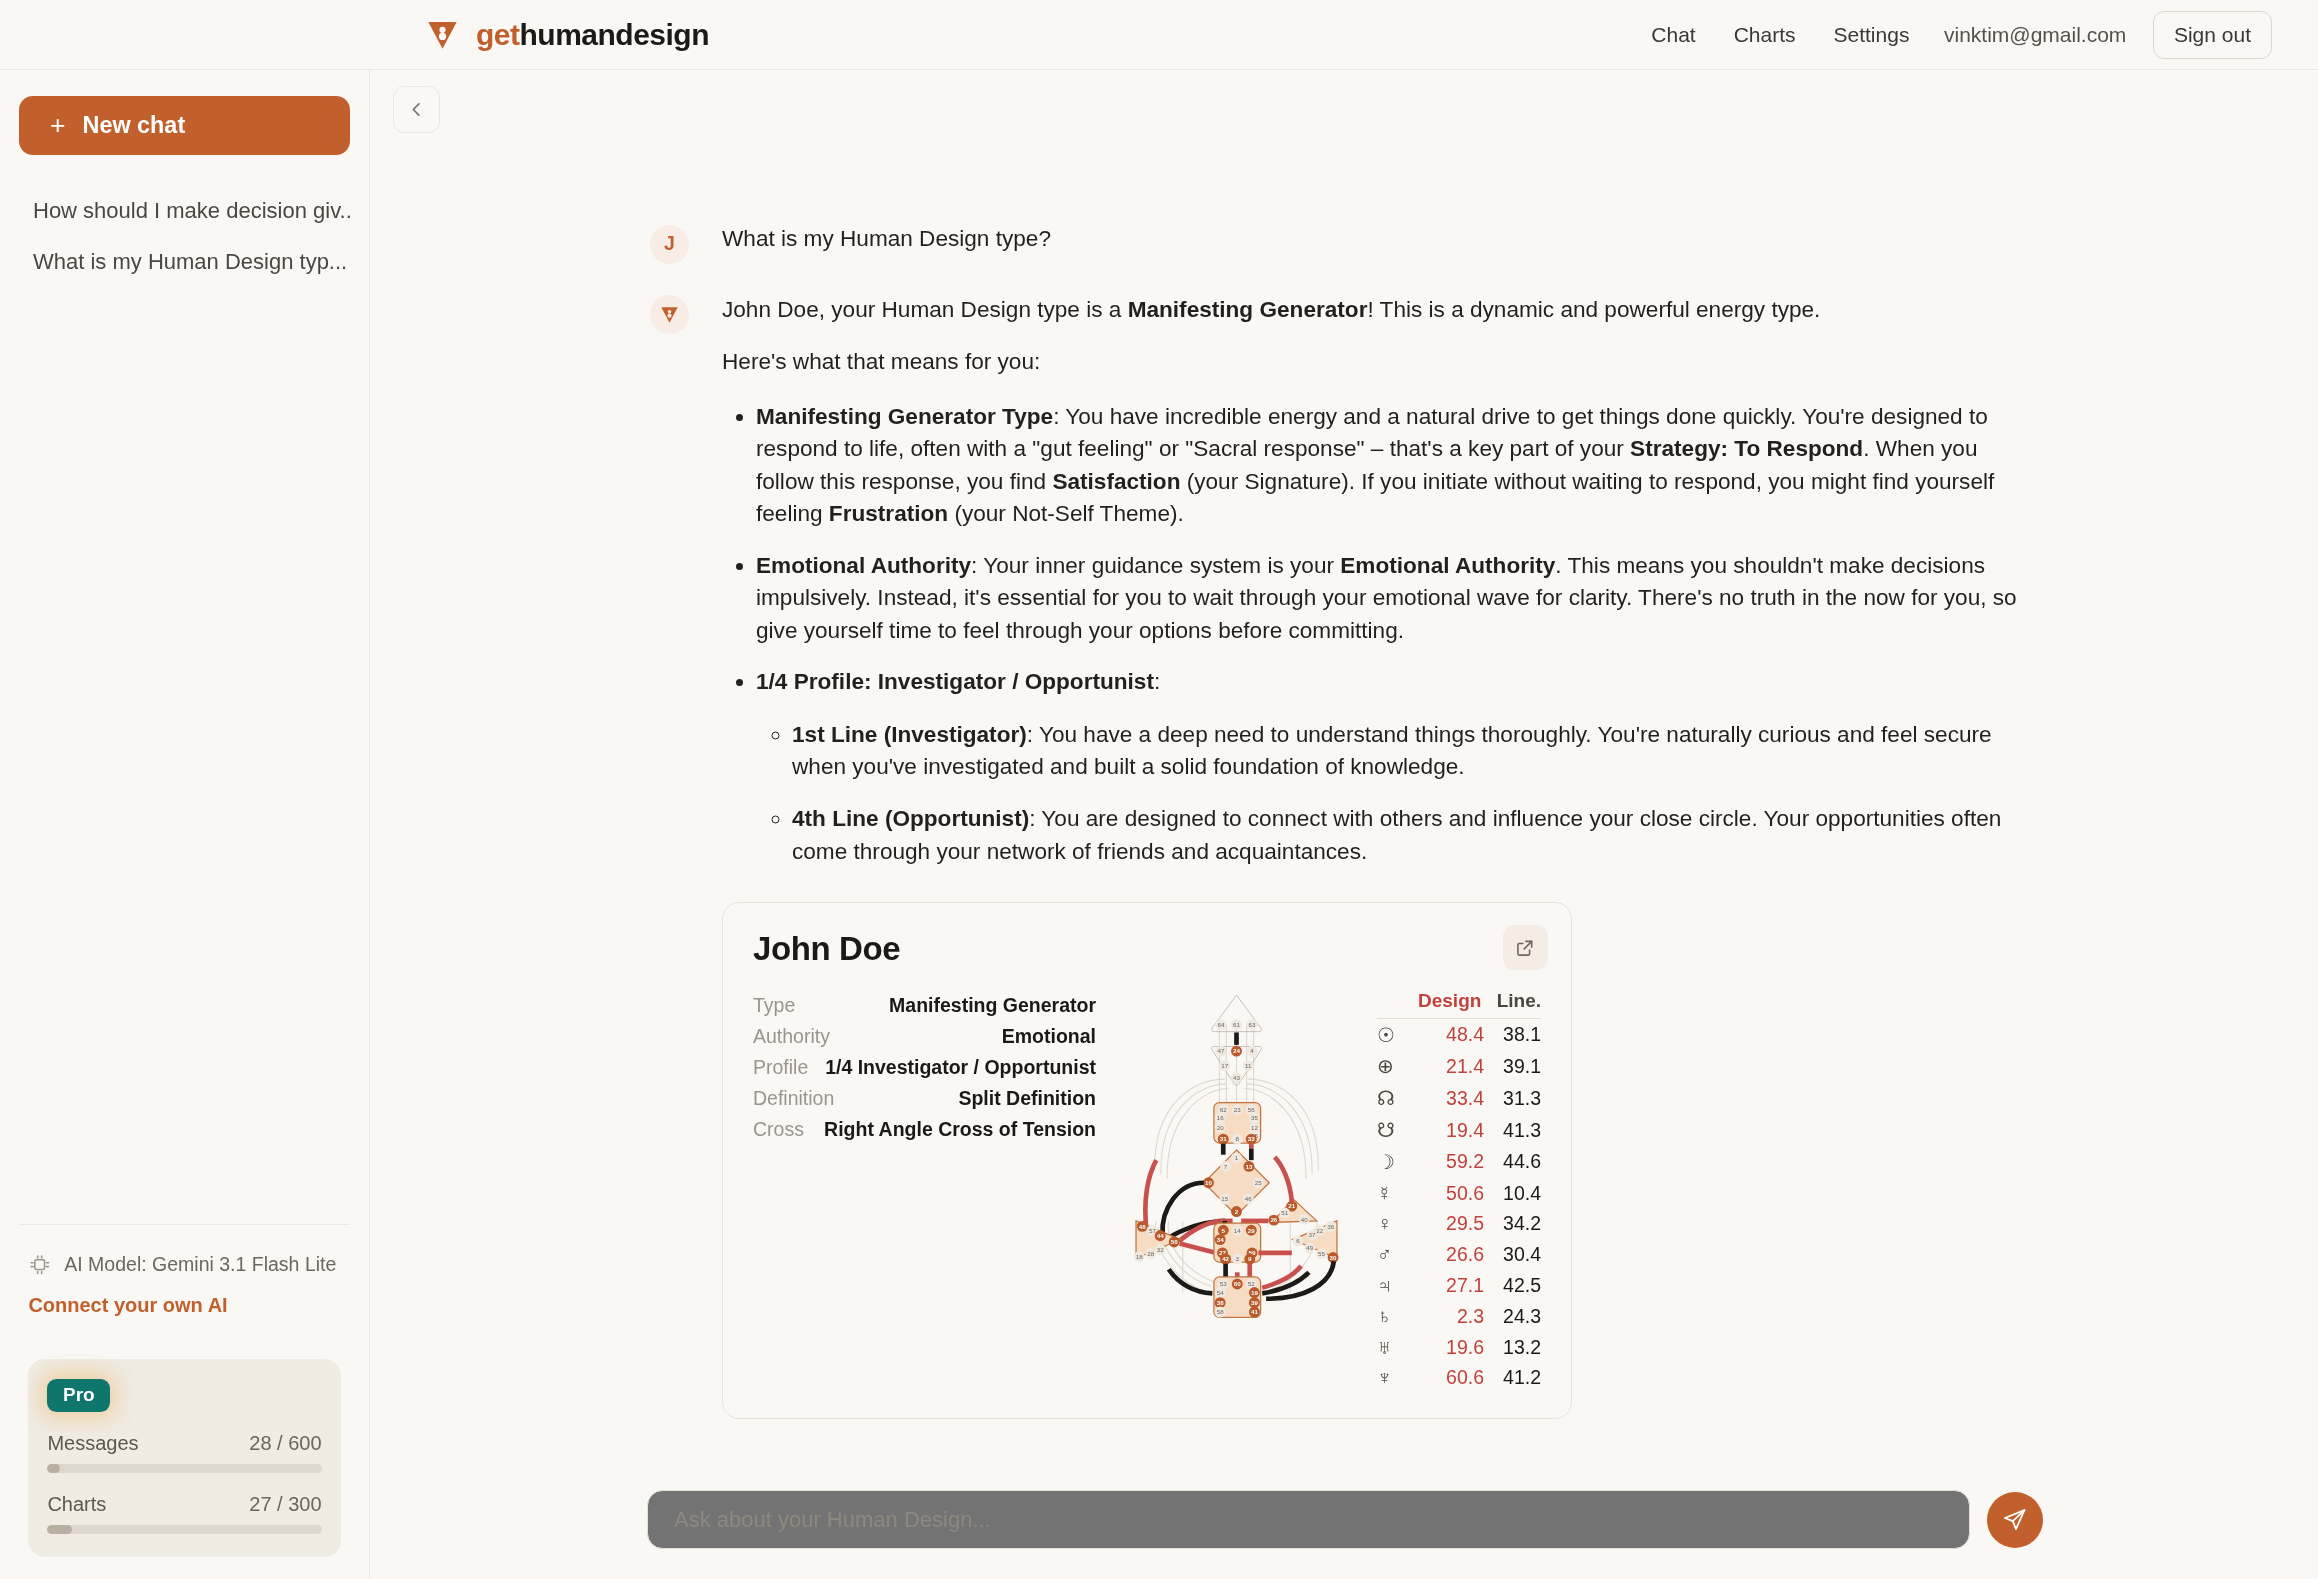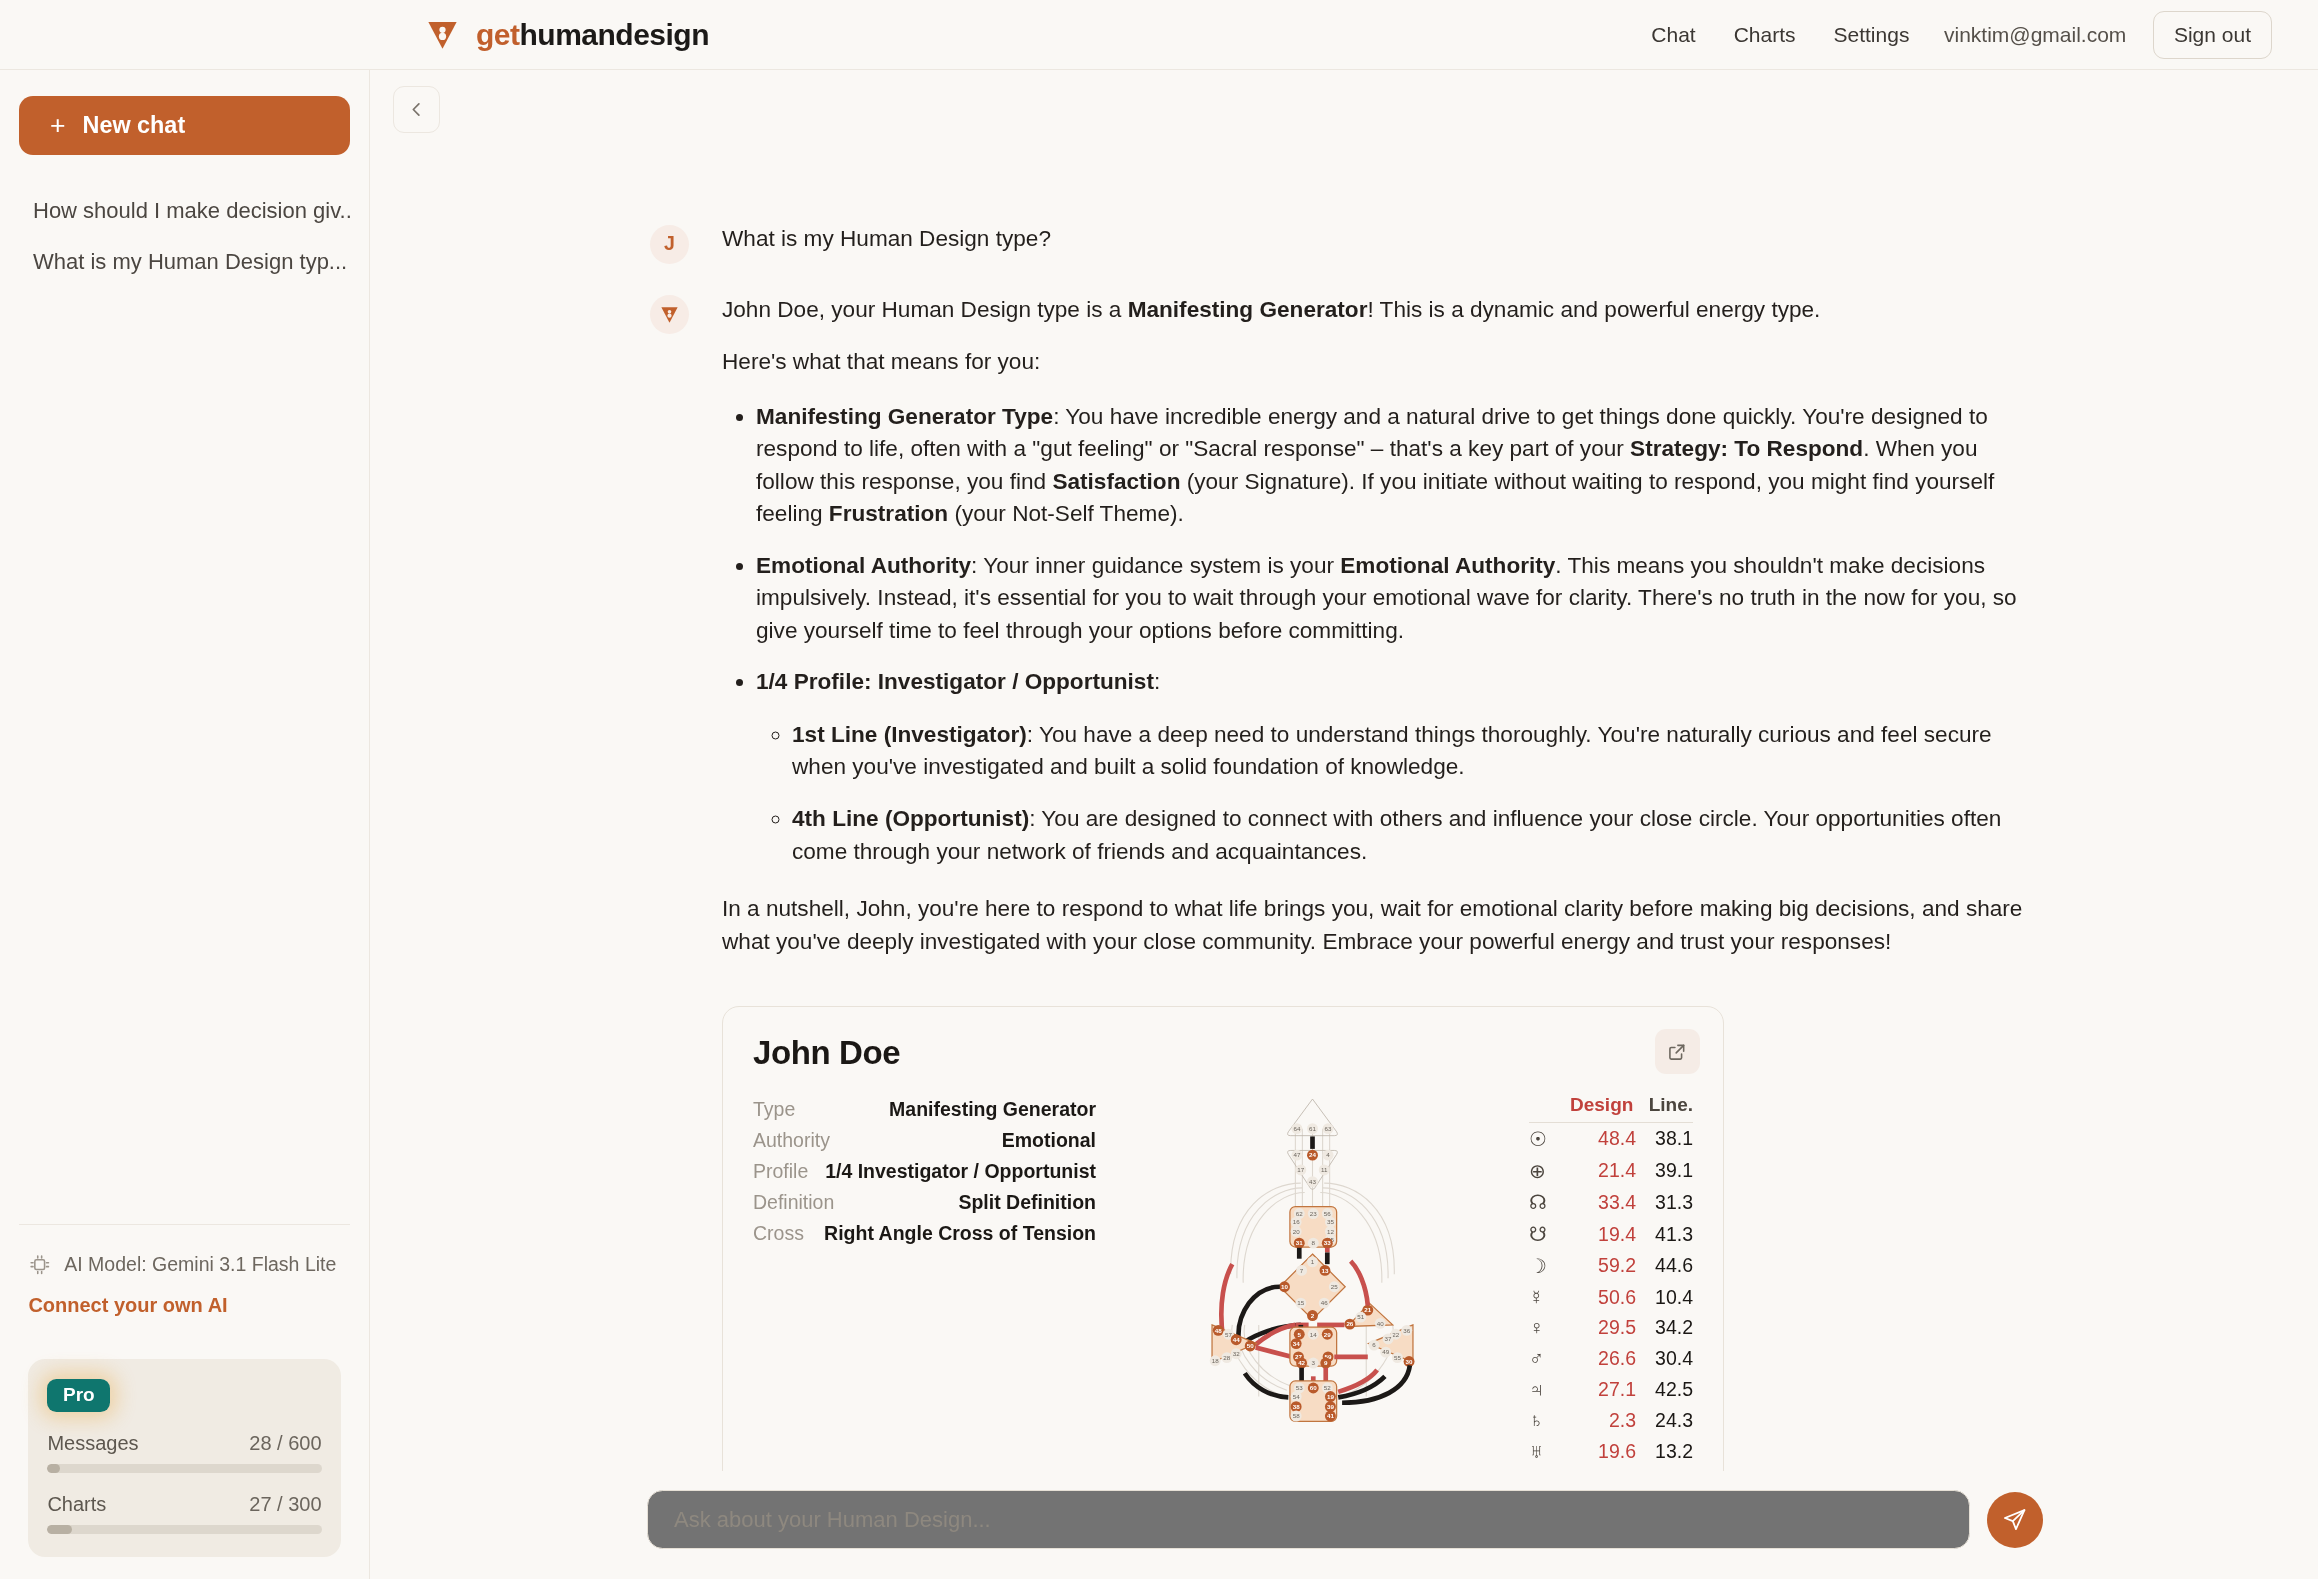--- a/index.html
+++ b/index.html
@@ -120,21 +120,21 @@
   .msg-text b { font-weight: 700; }
   .msg-text p + p { margin-top: 20px; }
   ul.lvl1 { margin: 22px 0 0 0; padding-left: 34px; list-style: disc; }
   ul.lvl1 > li { margin-bottom: 19px; }
   ul.lvl2 { margin: 20px 0 0 0; padding-left: 36px; list-style: circle; }
   ul.lvl2 > li { margin-bottom: 19px; }
   .nutshell { margin-top: 25px; }
 
   
   .chart-card {
-    margin-top: 48px; width: 1002px;
+    margin-top: 34px; width: 850px;
     background: #faf8f5; border: 0.8px solid #e8e2d9;
     border-radius: 17px; padding: 26.5px 30px 25px 30px;
     position: relative;
   }
   .card-title { font-size: 33px; font-weight: 700; color: #1b1815; letter-spacing: -0.4px; }
   .ext-btn {
     position: absolute; right: 23.4px; top: 22px;
     width: 45px; height: 45px; border-radius: 11px;
     background: #f5ece6; border: none; cursor: pointer;
     display: flex; align-items: center; justify-content: center;
@@ -287,21 +287,20 @@
                   <li><b>Emotional Authority</b><span>: Your inner guidance system is your </span><b>Emotional Authority</b><span>. This means you shouldn't make decisions impulsively. Instead, it's essential for you to wait through your emotional wave for clarity. There's no truth in the now for you, so give yourself time to feel through your options before committing.</span></li>
 
                   <li><b>1/4 Profile: Investigator / Opportunist</b><span>:</span>
                     <ul class="lvl2">
                       <li><b>1st Line (Investigator)</b><span>: You have a deep need to understand things thoroughly. You're naturally curious and feel secure when you've investigated and built a solid foundation of knowledge.</span></li>
                       <li><b>4th Line (Opportunist)</b><span>: You are designed to connect with others and influence your close circle. Your opportunities often come through your network of friends and acquaintances.</span></li>
                     </ul>
                   </li>
                 </ul>
 
-                <p class="nutshell">In a nutshell, John, you're here to respond to what life brings you, wait for emotional clarity before making big decisions, and share what you've deeply investigated with your close community. Embrace your powerful energy and trust your responses!</p>
               </div>
 
               <div class="chart-card">
                 <div class="card-title">John Doe</div>
                 <button class="ext-btn">
                   <svg width="20" height="20" viewBox="0 0 24 24" fill="none" stroke="#6d675f" stroke-width="1.9" stroke-linecap="round" stroke-linejoin="round">
                     <path d="M13 4h7v7"></path>
                       <path d="M20 4 L11 13"></path>
                     <path d="M17.5 14.5V19a1.5 1.5 0 0 1-1.5 1.5H5A1.5 1.5 0 0 1 3.5 19V8A1.5 1.5 0 0 1 5 6.5h4.5"></path>
                   </svg>

